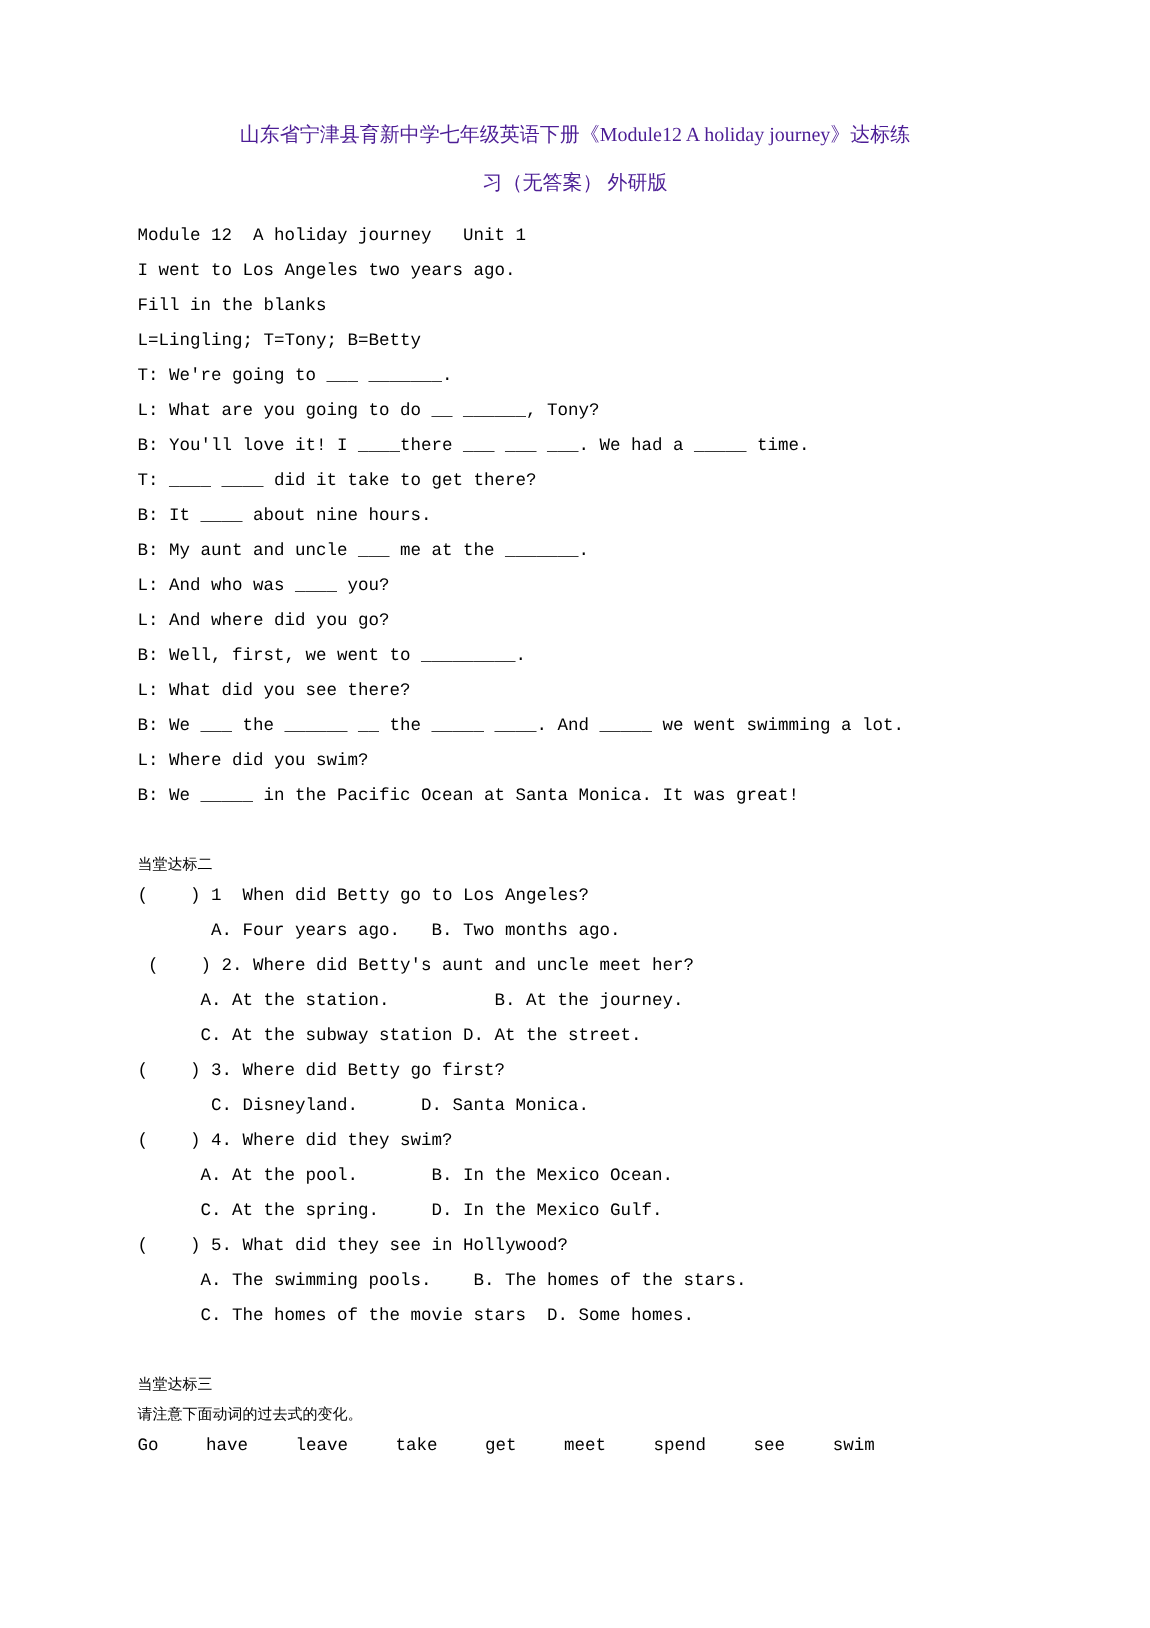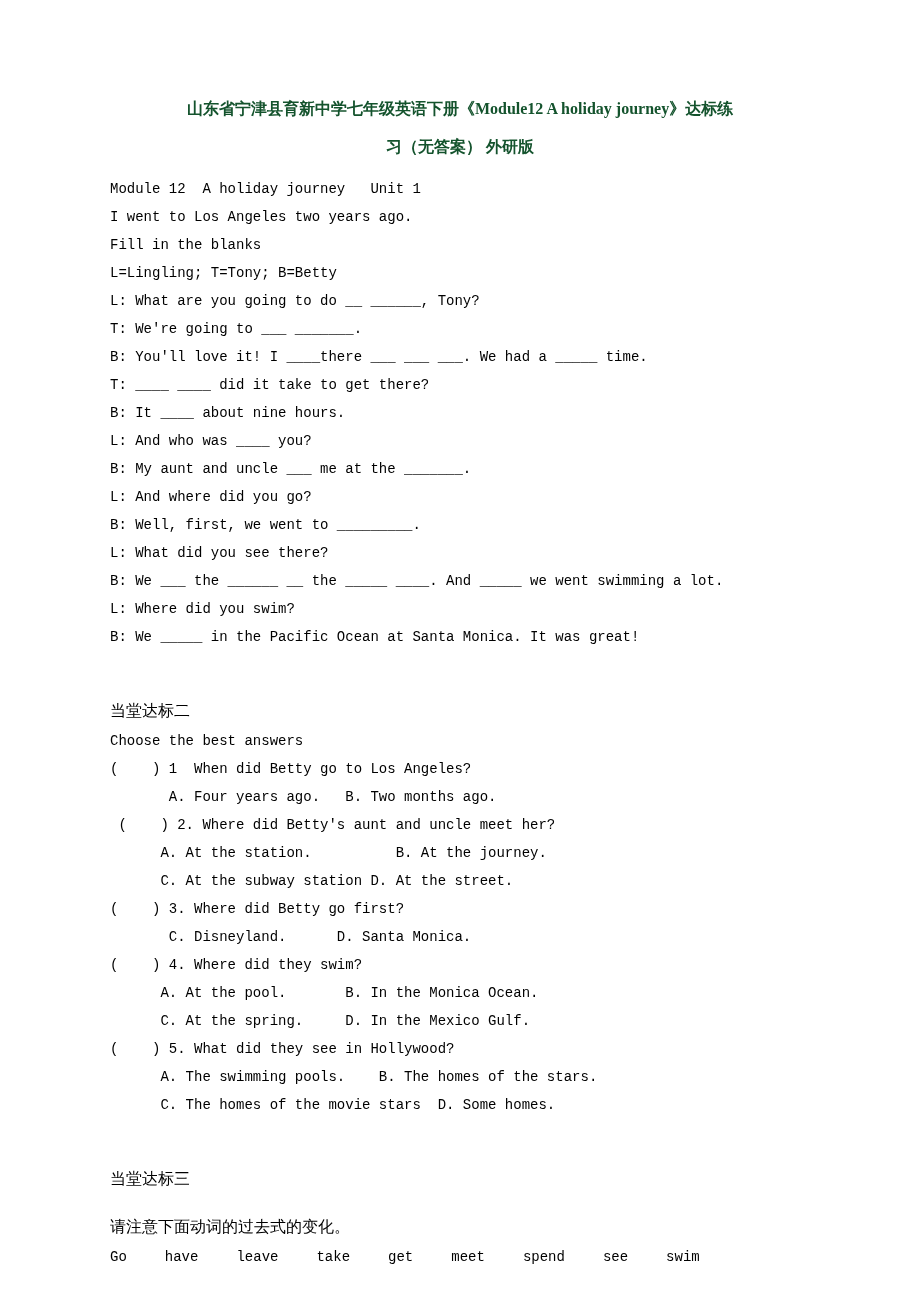--- a/index.html
+++ b/index.html
@@ -12,34 +12,33 @@
       min-height: 1302px;
       background: #ffffff;
       padding: 90px 110px 60px 110px;
       font-family: "SimSun", "宋体", serif;
       font-size: 14px;
       line-height: 2.0;
       color: #000000;
     }
     .title {
       text-align: center;
-      font-weight: bold;
+      font-weight: normal;
       font-size: 16px;
       line-height: 2.4;
-      color: #14532d;
+      color: #4c1d95;
     }
     .content-line {
       font-family: "Courier New", monospace;
       font-size: 14px;
       white-space: pre;
     }
     .chinese-line {
       font-family: "SimSun", "宋体", serif;
-      font-size: 16px;
-      margin-top: 16px;
+      font-size: 12px;
     }
     .verb-row {
       font-family: "Courier New", monospace;
       font-size: 14px;
       display: flex;
       gap: 38px;
     }
     .body-block {
       margin-top: 8px;
     }
@@ -49,51 +48,50 @@
 
 <div class="title">山东省宁津县育新中学七年级英语下册《Module12 A holiday journey》达标练</div>
 <div class="title">习（无答案） 外研版</div>
 
 <div class="body-block">
   <div class="content-line">Module 12  A holiday journey   Unit 1</div>
   <div class="content-line">I went to Los Angeles two years ago.</div>
   <div class="content-line">Fill in the blanks</div>
   <div class="content-line">L=Lingling; T=Tony; B=Betty</div>
 
+  <div class="content-line">T: We're going to ___ _______.</div>
   <div class="content-line">L: What are you going to do __ ______, Tony?</div>
-  <div class="content-line">T: We're going to ___ _______.</div>
   <div class="content-line">B: You'll love it! I ____there ___ ___ ___. We had a _____ time.</div>
   <div class="content-line">T: ____ ____ did it take to get there?</div>
   <div class="content-line">B: It ____ about nine hours.</div>
+  <div class="content-line">B: My aunt and uncle ___ me at the _______.</div>
   <div class="content-line">L: And who was ____ you?</div>
-  <div class="content-line">B: My aunt and uncle ___ me at the _______.</div>
   <div class="content-line">L: And where did you go?</div>
   <div class="content-line">B: Well, first, we went to _________.</div>
   <div class="content-line">L: What did you see there?</div>
   <div class="content-line">B: We ___ the ______ __ the _____ ____. And _____ we went swimming a lot.</div>
   <div class="content-line">L: Where did you swim?</div>
   <div class="content-line">B: We _____ in the Pacific Ocean at Santa Monica. It was great!</div>
 
   <div class="content-line">&nbsp;</div>
 
   <div class="chinese-line">当堂达标二</div>
-  <div class="content-line">Choose the best answers</div>
 
   <div class="content-line">(    ) 1  When did Betty go to Los Angeles?</div>
   <div class="content-line">       A. Four years ago.   B. Two months ago.</div>
 
   <div class="content-line"> (    ) 2. Where did Betty's aunt and uncle meet her?</div>
   <div class="content-line">      A. At the station.          B. At the journey.</div>
   <div class="content-line">      C. At the subway station D. At the street.</div>
 
   <div class="content-line">(    ) 3. Where did Betty go first?</div>
   <div class="content-line">       C. Disneyland.      D. Santa Monica.</div>
 
   <div class="content-line">(    ) 4. Where did they swim?</div>
-  <div class="content-line">      A. At the pool.       B. In the Monica Ocean.</div>
+  <div class="content-line">      A. At the pool.       B. In the Mexico Ocean.</div>
   <div class="content-line">      C. At the spring.     D. In the Mexico Gulf.</div>
 
   <div class="content-line">(    ) 5. What did they see in Hollywood?</div>
   <div class="content-line">      A. The swimming pools.    B. The homes of the stars.</div>
   <div class="content-line">      C. The homes of the movie stars  D. Some homes.</div>
 
   <div class="content-line">&nbsp;</div>
 
   <div class="chinese-line">当堂达标三</div>
   <div class="chinese-line">请注意下面动词的过去式的变化。</div>

